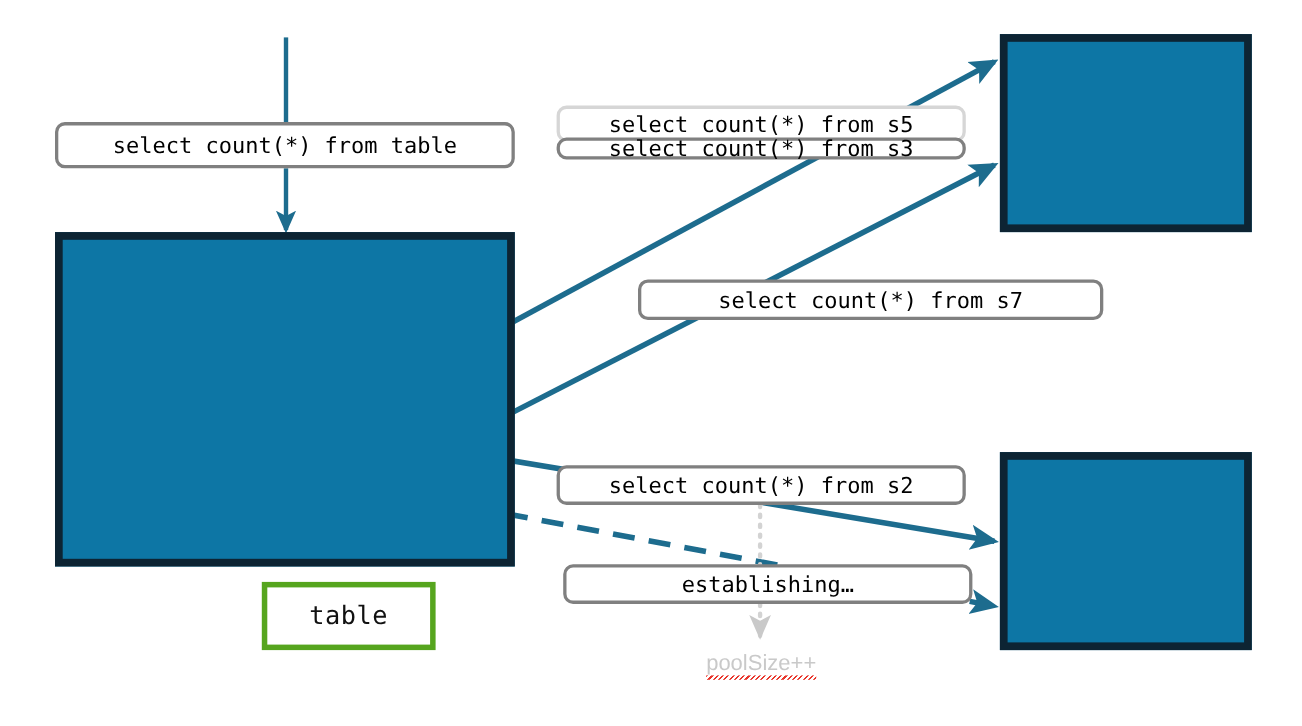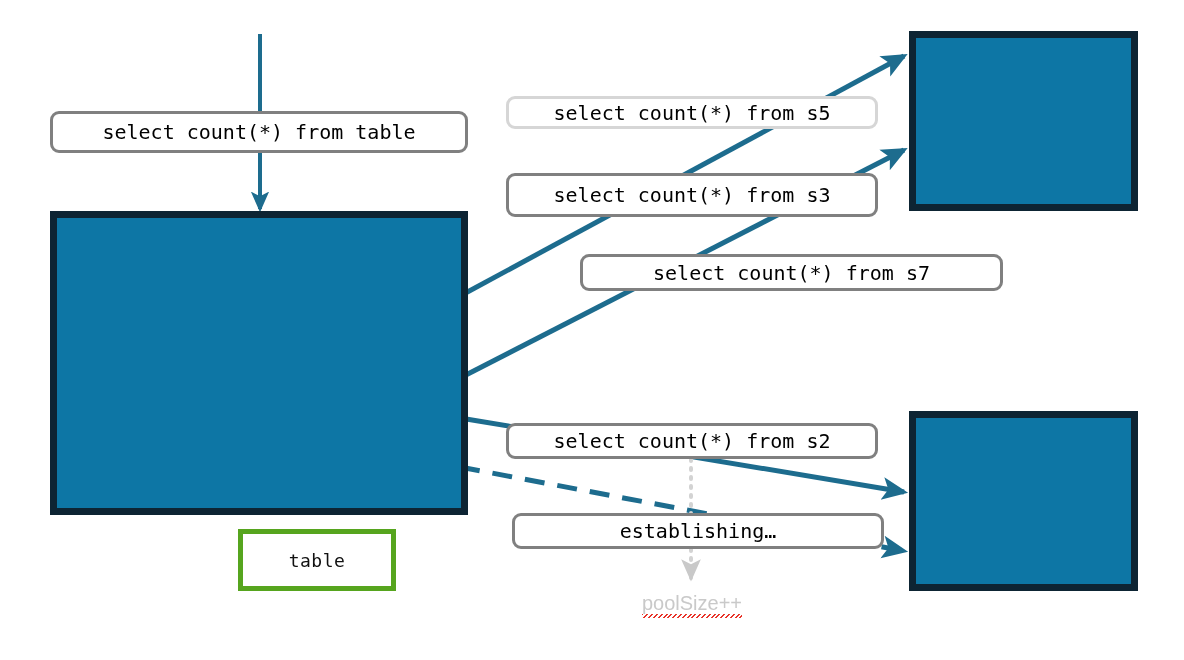--- a/index.html
+++ b/index.html
@@ -45,21 +45,21 @@
     box-sizing: border-box;
     display: flex;
     align-items: center;
     justify-content: center;
     color: #111111;
     font-size: 23px;
     letter-spacing: 0.5px;
   }
   .node.big-table {
     left: 181px; top: 311px; width: 158px; height: 62px;
-    font-size: 18px;
+    font-size: 23px;
   }
 
   
   .qlabel {
     position: absolute;
     background: #ffffff;
     border: 3px solid #808080;
     border-radius: 9px;
     box-sizing: border-box;
     display: flex;
@@ -67,21 +67,21 @@
     justify-content: center;
     color: #000000;
     font-size: 20px;
     white-space: nowrap;
     letter-spacing: 0px;
   }
   .qlabel.faded { border-color: #d6d6d6; color: #000000; }
 
   .q-table  { left: 50px;  top: 111px; width: 418px; height: 42px; }
   .q-s5     { left: 506px; top: 96px;  width: 372px; height: 33px; z-index: 2; }
-  .q-s3     { left: 506px; top: 125px; width: 372px; height: 44px; z-index: 3; margin-top: 48px; }
+  .q-s3     { left: 506px; top: 125px; width: 372px; height: 20px; z-index: 3; }
   .q-s7     { left: 580px; top: 254px; width: 423px; height: 37px; z-index: 3; }
   .q-s2     { left: 506px; top: 423px; width: 372px; height: 36px; z-index: 3; }
   .q-est    { left: 512px; top: 513px; width: 372px; height: 36px; z-index: 3; }
 
   
   .poolsize {
     position: absolute;
     left: 592px;
     top: 592px;
     width: 200px;

